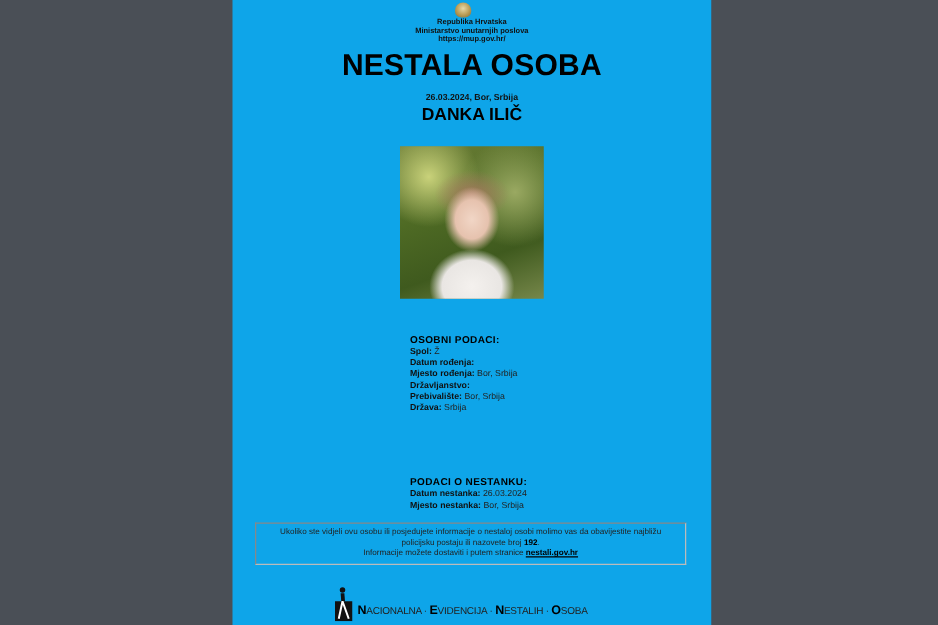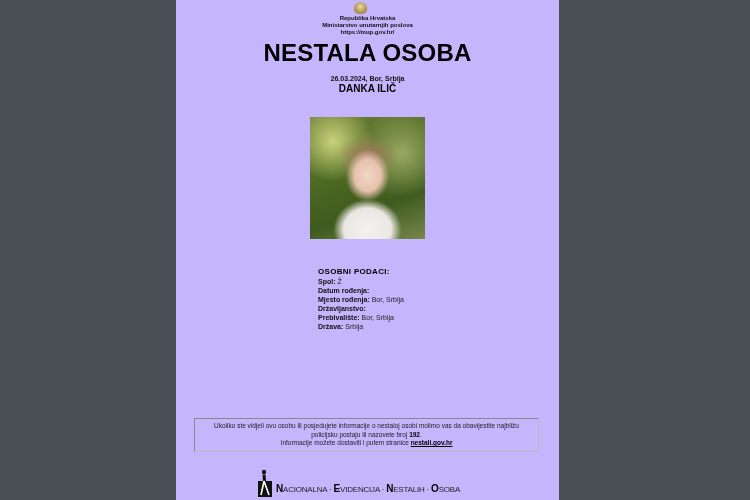--- a/index.html
+++ b/index.html
@@ -3,22 +3,22 @@
   <meta charset="utf-8">
   <style>
     html, body { margin: 0; padding: 0; }
     body {
       width: 750px; height: 500px; overflow: hidden;
       background: #4a4f56;
       font-family: "Liberation Sans", sans-serif;
       position: relative;
     }
     .page {
-      position: absolute; left: 176px; top: 0; width: 383px; height: 500px;
-      background: #c4b5fd; overflow: hidden;
+      position: absolute; left: 186px; top: 0; width: 383px; height: 500px;
+      background: #0ea5e9; overflow: hidden;
     }
     .crest {
       position: absolute; left: 178px; top: 2px; width: 13px; height: 12px;
       border-radius: 50% 50% 40% 40%;
       background: radial-gradient(circle at 50% 40%, #e7d9a8 0%, #b89b55 55%, #7c6a3a 100%);
     }
     .ministry {
       position: absolute; left: 0; width: 383px; text-align: center;
       font-size: 6px; font-weight: bold; color: #111; line-height: 7px;
     }
@@ -28,21 +28,21 @@
     .title {
       position: absolute; left: 0; top: 39px; width: 383px; text-align: center;
       font-size: 24px; font-weight: bold; color: #000; letter-spacing: 0.2px;
     }
     .dateplace {
       position: absolute; left: 0; top: 75px; width: 383px; text-align: center;
       font-size: 7px; font-weight: bold; color: #111;
     }
     .name {
       position: absolute; left: 0; top: 83px; width: 383px; text-align: center;
-      font-size: 10px; font-weight: bold; color: #000;
+      font-size: 14px; font-weight: bold; color: #000;
     }
     .photo {
       position: absolute; left: 134px; top: 117px; width: 115px; height: 122px;
       background:
         radial-gradient(ellipse 22px 26px at 50% 48%, #f1d6c6 0%, #e6c2ae 60%, rgba(230,194,174,0) 100%),
         radial-gradient(ellipse 30px 20px at 50% 32%, #a5785e 0%, rgba(165,120,94,0) 100%),
         radial-gradient(ellipse 34px 30px at 50% 92%, #f4f1ee 0%, #e9e6e3 70%, rgba(233,230,227,0) 100%),
         radial-gradient(circle at 20% 20%, #c9d27a 0%, rgba(201,210,122,0) 30%),
         radial-gradient(circle at 80% 30%, #9aa962 0%, rgba(154,169,98,0) 35%),
         linear-gradient(160deg, #6e7f38 0%, #4e6a24 40%, #3f5a1e 70%, #76874a 100%);
@@ -91,20 +91,25 @@
     <div class="sec-head">OSOBNI PODACI:</div>
     <div><span class="lbl">Spol:</span> <span>Ž</span></div>
     <div><span class="lbl">Datum rođenja:</span> <span></span></div>
     <div><span class="lbl">Mjesto rođenja:</span> <span>Bor, Srbija</span></div>
     <div><span class="lbl">Državljanstvo:</span> <span></span></div>
     <div><span class="lbl">Prebivalište:</span> <span>Bor, Srbija</span></div>
     <div><span class="lbl">Država:</span> <span>Srbija</span></div>
   </div>
 
 
+  <div class="section s3">
+    <div class="sec-head">PODACI O NESTANKU:</div>
+    <div><span class="lbl">Datum nestanka:</span> <span>26.03.2024</span></div>
+    <div><span class="lbl">Mjesto nestanka:</span> <span>Bor, Srbija</span></div>
+  </div>
 
   <div class="notice">
     <div>Ukoliko ste vidjeli ovu osobu ili posjedujete informacije o nestaloj osobi molimo vas da obavijestite najbližu</div>
     <div><span>policijsku postaju ili nazovete broj </span><b>192</b><span>.</span></div>
     <div><span>Informacije možete dostaviti i putem stranice </span><span class="link">nestali.gov.hr</span></div>
   </div>
 
   <svg class="nen-logo" viewBox="0 0 14 28">
     <rect x="0" y="12" width="14" height="16" fill="#111"></rect>
     <circle cx="6" cy="3" r="2.2" fill="#111"></circle>

